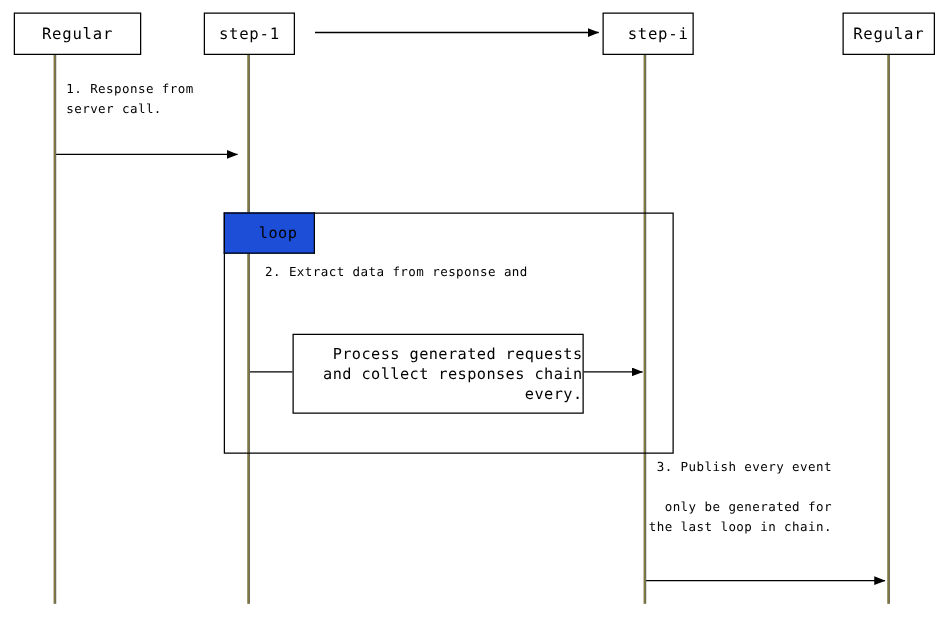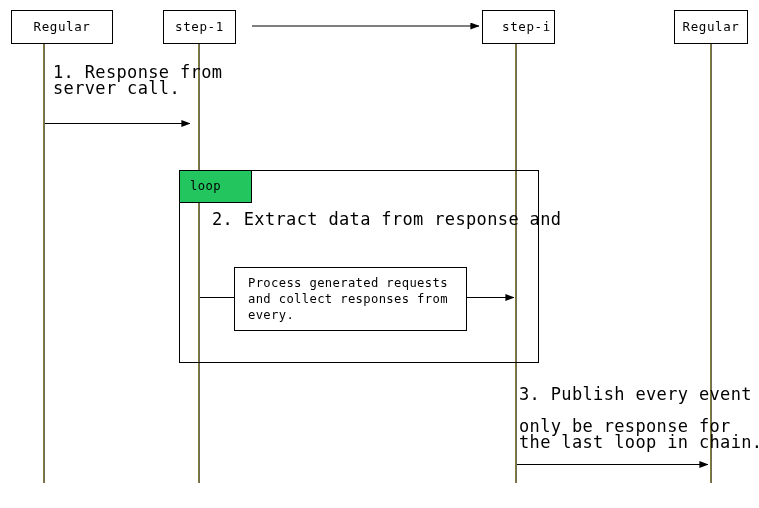--- a/index.html
+++ b/index.html
@@ -48,47 +48,47 @@
     position: absolute;
     width: 1px;
     background: #6b6f5a;
     border-left: 1px solid #8a7a3a;
     box-sizing: content-box;
   }
 
   
   .msg-text {
     position: absolute;
-    font-size: 17px;
+    font-size: 10px;
     line-height: 16px;
     color: #000000;
     letter-spacing: 0.35px;
     white-space: pre;
   }
 
   
   .frag {
     position: absolute;
     box-sizing: border-box;
     border: 1px solid #000000;
     background: transparent;
   }
   .frag-tab {
     position: absolute;
     box-sizing: border-box;
     border: 1px solid #000000;
     border-top: none;
     border-left: none;
-    background: #22c55e;
+    background: #1d4ed8;
     display: flex;
     align-items: center;
     font-size: 12.2px;
     color: #000000;
     letter-spacing: 0.4px;
-    padding-left: 11px;
+    padding-left: 28px;
   }
   .frag-tab-lefttop {
     position: absolute;
     box-sizing: border-box;
     border-left: 1px solid #000000;
     border-top: 1px solid #000000;
   }
 
   
   .note-box {
@@ -143,32 +143,32 @@
   <div class="lifeline" style="left:710px; top:43px; height:440px;"></div>
 
   <div class="frag" style="left:179px; top:170px; width:360px; height:193px;"></div>
   <div class="frag-tab" style="left:179px; top:170px; width:73px; height:33px;">
     <span>loop</span>
   </div>
   <div class="frag-tab-lefttop" style="left:179px; top:170px; width:73px; height:33px;"></div>
 
   <div class="msg-text" style="left:212px; top:211px;"><span>2. Extract data from response and</span><br></div>
 
-  <div class="note-box" style="left:234px; top:267px; width:233px; height:64px;"><span>Process generated requests</span><br><span>and collect responses from</span><br><span>every.</span></div>
+  <div class="note-box" style="left:234px; top:267px; width:233px; height:64px;text-align:right;"><span>Process generated requests</span><br><span>and collect responses chain</span><br><span>every.</span></div>
 
   <div class="participant" style="left:11px; top:10px; width:102px; height:34px;">
     <span>Regular</span>
   </div>
   <div class="participant" style="left:163px; top:10px; width:73px; height:34px;">
     <span>step-1</span>
   </div>
   <div class="participant" style="left:482px; top:10px; width:73px; height:34px;padding-left:16px;">
     <span>step-i</span>
   </div>
   <div class="participant" style="left:674px; top:10px; width:74px; height:34px;">
     <span>Regular</span>
   </div>
 
   <div class="msg-text" style="left:53px; top:64px;"><span>1. Response from</span><br><span>server call.</span></div>
 
-  <div class="msg-text" style="left:519px; top:386px;"><span>3. Publish every event</span><br><br><span>only be response for</span><br><span>the last loop in chain.</span></div>
+  <div class="msg-text" style="left:519px; top:367px;text-align:right;"><span>3. Publish every event</span><br><br><span>only be generated for</span><br><span>the last loop in chain.</span></div>
 
 </div>
 
 </body></html>

